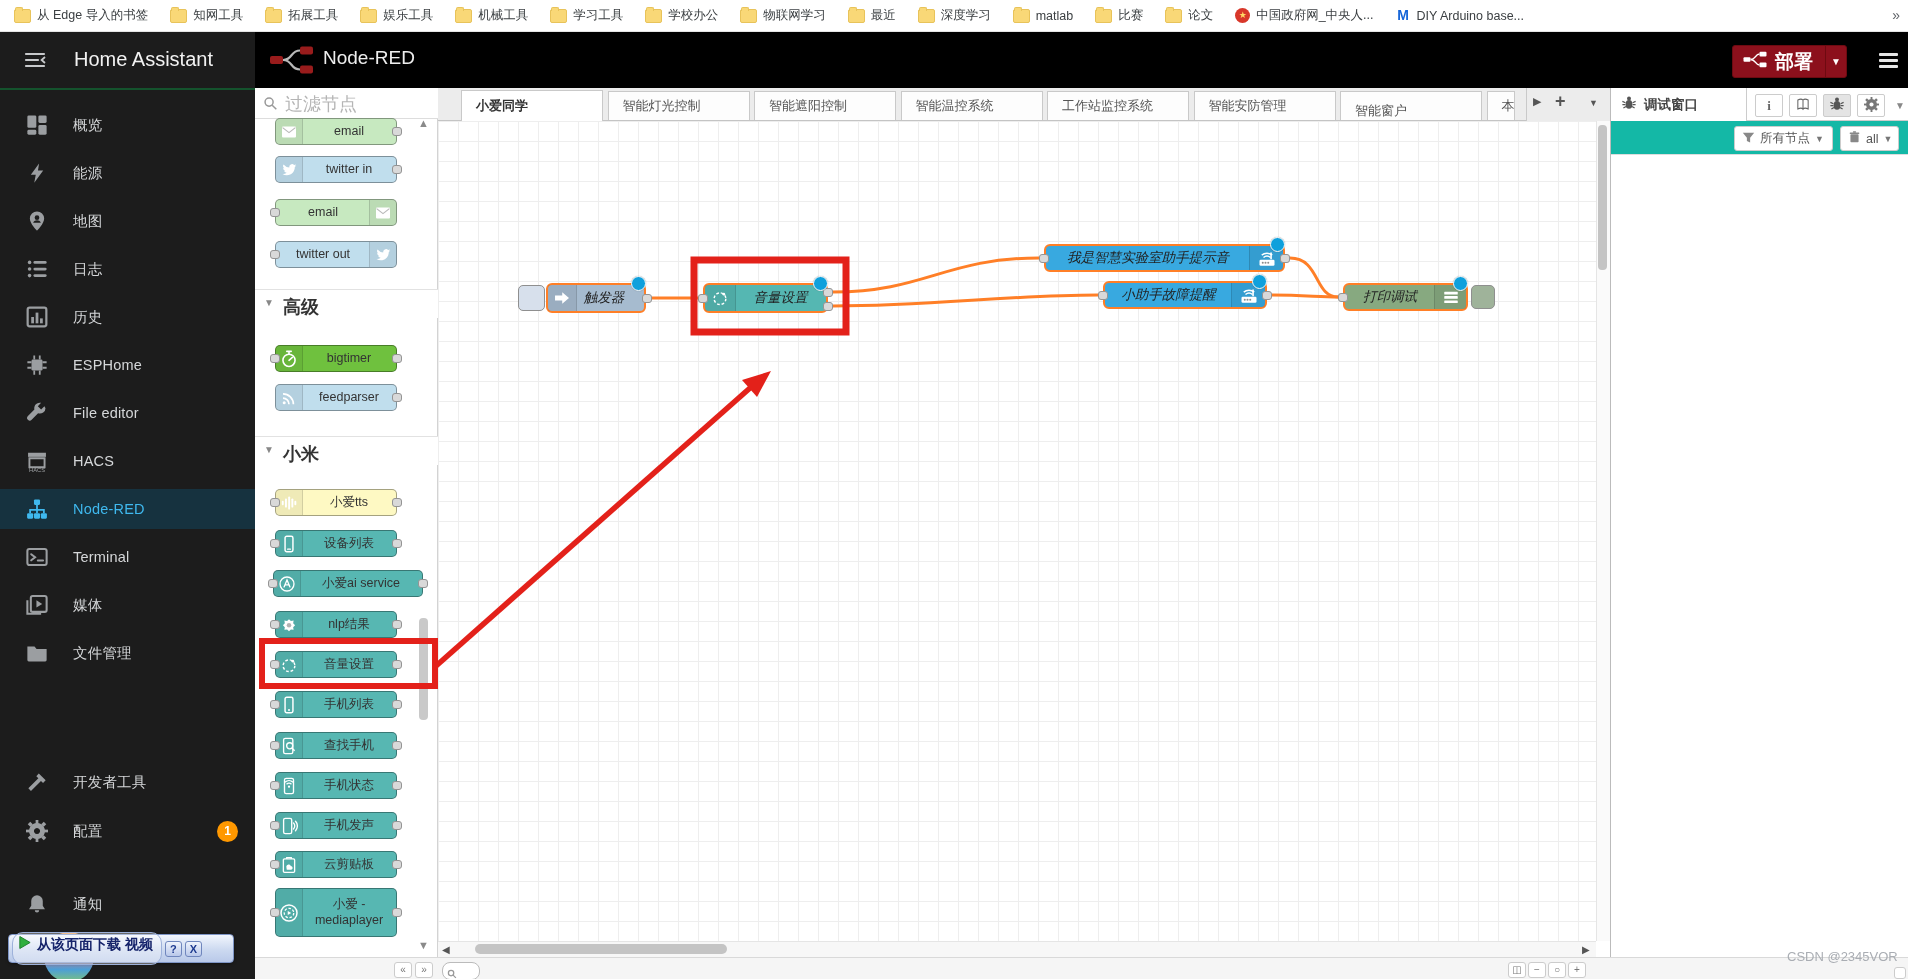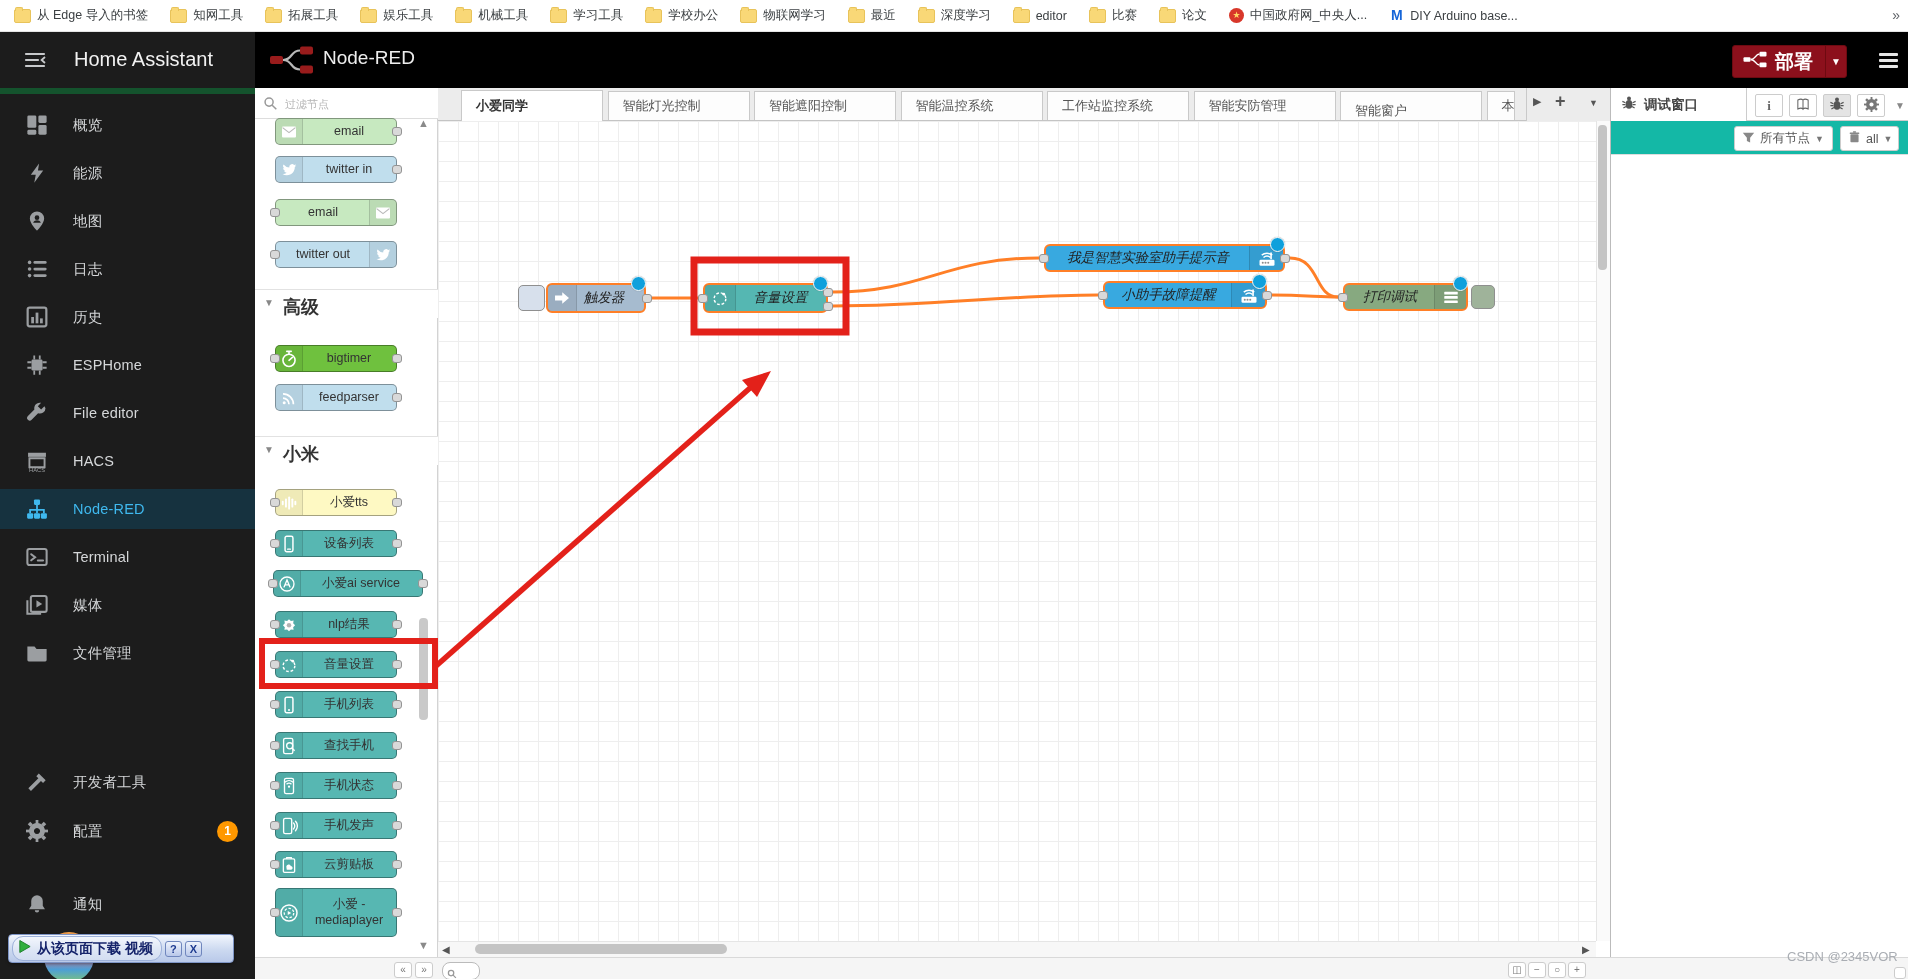--- a/index.html
+++ b/index.html
@@ -12,21 +12,21 @@
     border-bottom:1px solid #e4e4e4;display:flex;align-items:center;padding-left:14px;box-sizing:border-box;}
   .bm-item{display:flex;align-items:center;gap:6px;margin-right:22px;font-size:12.5px;color:#3c4043;white-space:nowrap;cursor:pointer;}
   .bm-folder{width:15px;height:12px;background:#f9d877;border:1px solid #e8c35a;border-radius:2px;position:relative;}
   .bm-folder:before{content:"";position:absolute;left:0;top:-3px;width:6px;height:3px;background:#f9d877;border:1px solid #e8c35a;border-bottom:none;border-radius:2px 2px 0 0;}
   .bm-gov{width:15px;height:15px;border-radius:50%;background:#d8372a;color:#ffd764;font-size:9px;line-height:15px;text-align:center;}
   .bm-m{width:15px;height:15px;color:#1565d8;font-weight:bold;font-size:14px;line-height:15px;text-align:center;}
   #bm-chevron{position:absolute;right:8px;top:7px;color:#5f6368;font-size:14px;cursor:pointer;}
 
   
   #ha-sidebar{position:absolute;left:0;top:32px;width:255px;height:947px;background:#1c1c1c;}
-  #ha-header{position:absolute;left:0;top:0;width:255px;height:56px;border-bottom:6px solid #14532d;}
+  #ha-header{position:absolute;left:0;top:0;width:255px;height:56px;border-bottom:2px solid #14532d;}
   #ha-toggle{position:absolute;left:24px;top:20px;color:#c7c9cb;cursor:pointer;}
   #ha-title{position:absolute;left:74px;top:16px;color:#f2f2f2;font-size:20px;}
   .ha-item{position:absolute;left:0;width:255px;height:40px;display:flex;align-items:center;cursor:pointer;color:#d5d7d9;}
   .ha-item .hicon{width:24px;height:24px;margin-left:25px;color:#9b9ea1;display:flex;align-items:center;justify-content:center;}
   .ha-item .hlabel{margin-left:24px;font-size:14.5px;font-weight:500;letter-spacing:.2px;}
   .ha-item.active{background:#16323f;}
   .ha-item.active .hicon,.ha-item.active .hlabel{color:#3fb9ef;}
   .ha-badge{position:absolute;right:17px;top:10px;width:21px;height:21px;border-radius:50%;background:#ff9800;
     color:#fff;font-size:12px;font-weight:bold;text-align:center;line-height:21px;}
   #ha-avatar{position:absolute;left:44px;top:900px;width:50px;height:50px;border-radius:50%;
@@ -42,21 +42,21 @@
   #deploy-btn .dep-label{margin-left:8px;font-size:19px;font-weight:bold;}
   #deploy-btn .dep-sep{width:1px;height:100%;background:#6e0a11;margin-left:12px;}
   #deploy-btn .dep-caret{flex:1;text-align:center;font-size:10px;}
   #nr-usermenu{position:absolute;left:1624px;top:21px;width:19px;cursor:pointer;}
   #nr-usermenu div{height:3px;background:#e6e6e6;margin-bottom:3px;border-radius:1px;}
 
   
   #palette{position:absolute;left:255px;top:88px;width:183px;height:869px;background:#fff;border-right:1px solid #d3d3d3;box-sizing:border-box;}
   #palette-search{position:absolute;left:0;top:0;width:183px;height:31px;border-bottom:1px solid #ddd;background:#fff;box-sizing:border-box;}
   #palette-search .psico{position:absolute;left:8px;top:8px;color:#999;}
-  #palette-search input{position:absolute;left:28px;top:4px;width:140px;height:22px;border:none;outline:none;font-size:11px;color:#555;font-family:inherit;}
+  #palette-search input{position:absolute;left:28px;top:4px;width:140px;height:22px;border:none;outline:none;font-size:18px;color:#555;font-family:inherit;}
   #palette-search input::placeholder{color:#b5b5b5;}
   .pal-section{position:absolute;left:0;width:183px;height:28px;border-top:1px solid #e2e2e2;background:#fff;cursor:pointer;}
   .pal-section .chv{position:absolute;left:9px;top:7px;font-size:10px;color:#888;}
   .pal-section .slabel{position:absolute;left:28px;top:5px;font-size:18px;font-weight:bold;color:#333;}
   .pal-node{position:absolute;border:1px solid rgba(0,0,0,0.35);border-radius:5px;cursor:grab;box-sizing:border-box;}
   .pal-node .seg{position:absolute;top:0;bottom:0;width:26px;background:rgba(0,0,0,0.06);display:flex;align-items:center;justify-content:center;color:#fff;}
   .pal-node .seg.sl{left:0;border-right:1px solid rgba(0,0,0,0.12);border-radius:4px 0 0 4px;}
   .pal-node .seg.sr{right:0;border-left:1px solid rgba(0,0,0,0.12);border-radius:0 4px 4px 0;}
   .pal-node .plabel{position:absolute;left:0;right:0;top:0;bottom:0;display:flex;align-items:center;justify-content:center;
     font-size:12.5px;color:#333;text-align:center;line-height:1.25;padding:0 4px;}
@@ -115,21 +115,21 @@
   #ft-search{position:absolute;left:187px;top:4px;width:36px;height:16px;border:1px solid #bbb;border-radius:8px;background:#fff;cursor:text;}
   #ft-search .psico{position:absolute;left:4px;top:2px;color:#999;}
 
   #watermark{position:absolute;left:1787px;top:949px;font-size:13px;color:#a9adb3;z-index:55;}
 
   
   #annotations{position:absolute;left:0;top:0;z-index:60;pointer-events:none;}
   #download-popup{position:absolute;left:8px;top:934px;width:226px;height:29px;z-index:70;
     background:linear-gradient(180deg,#f2f6fd 0%,#ccd9f0 55%,#b9c9e9 100%);
     border:1px solid #7e95c6;border-radius:4px;box-shadow:0 1px 3px rgba(0,0,0,.35);display:flex;align-items:center;box-sizing:border-box;}
-  #dl-pill{display:flex;align-items:center;height:23px;margin-left:3px;padding:0 8px 0 4px;border:1px solid #9db1da;border-radius:11px;background:rgba(255,255,255,.35);}
+  #dl-pill{display:flex;align-items:center;height:23px;margin-left:3px;padding:0 8px 8px 4px;border:1px solid #9db1da;border-radius:11px;background:rgba(255,255,255,.35);}
   #dl-text{margin-left:5px;font-size:14px;font-weight:bold;color:#16246b;white-space:nowrap;}
   .dl-btn{width:17px;height:16px;margin-left:3px;border:1px solid #6f86bd;border-radius:3px;
     background:linear-gradient(180deg,#eef3fc,#b9c8ea);color:#1d3a8f;font-size:11px;font-weight:bold;
     text-align:center;line-height:15px;cursor:pointer;box-sizing:border-box;}
 </style>
 </head>
 <body>
 
 <div id="bookmarks-bar">
     <div class="bm-item">
@@ -167,21 +167,21 @@
     <div class="bm-item">
       <span class="bm-folder"></span>
       <span>最近</span>
     </div>
     <div class="bm-item">
       <span class="bm-folder"></span>
       <span>深度学习</span>
     </div>
     <div class="bm-item">
       <span class="bm-folder"></span>
-      <span>editor</span>
+      <span>matlab</span>
     </div>
     <div class="bm-item">
       <span class="bm-folder"></span>
       <span>比赛</span>
     </div>
     <div class="bm-item">
       <span class="bm-folder"></span>
       <span>论文</span>
     </div>
     <div class="bm-item">

